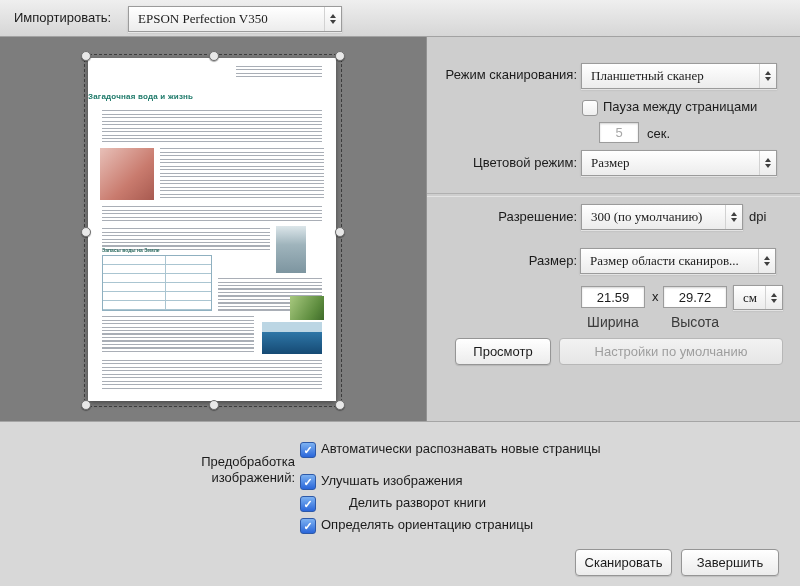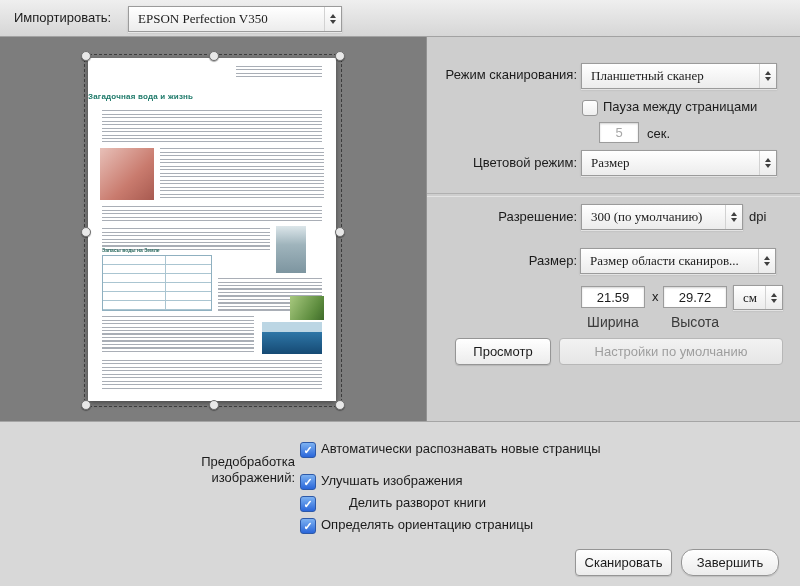--- a/index.html
+++ b/index.html
@@ -172,16 +172,16 @@
         <span>✓</span>
       </span>
     <span class="inline-label" style="left:321px;top:73px;margin-left:28px;">Делить разворот книги</span>
 
     <span class="cb checked" style="left:300px;top:96px;">
         <span>✓</span>
       </span>
     <span class="inline-label" style="left:321px;top:95px;">Определять ориентацию страницы</span>
 
     <div class="btn" style="left:575px;top:127px;width:95px;">Сканировать</div>
-    <div class="btn" style="left:681px;top:127px;width:96px;border-radius:12px;">Завершить</div>
+    <div class="btn" style="left:681px;top:127px;width:96px;">Завершить</div>
   </div>
 
 </div>
 
 </body></html>

